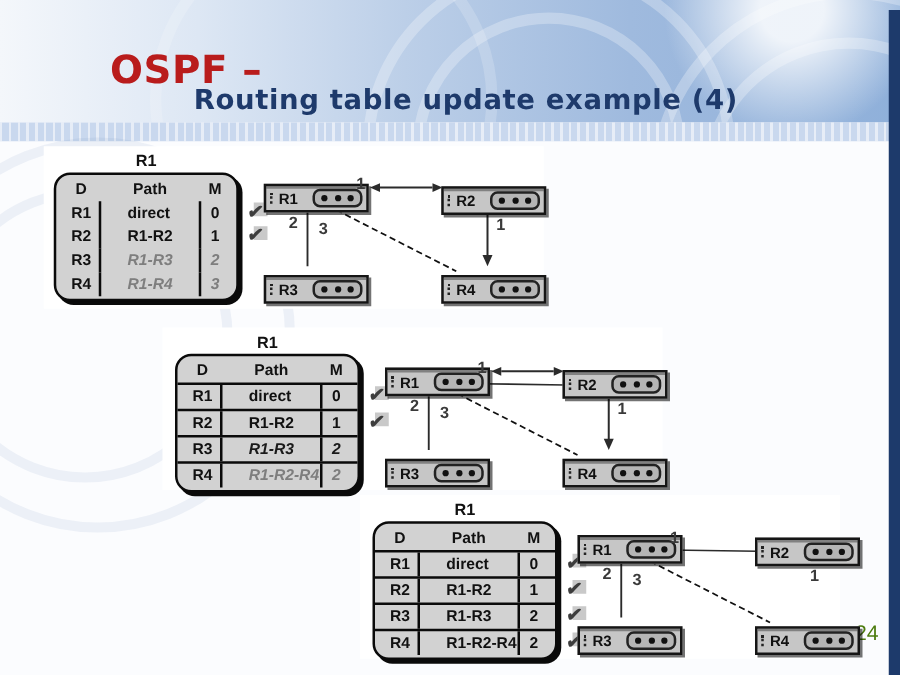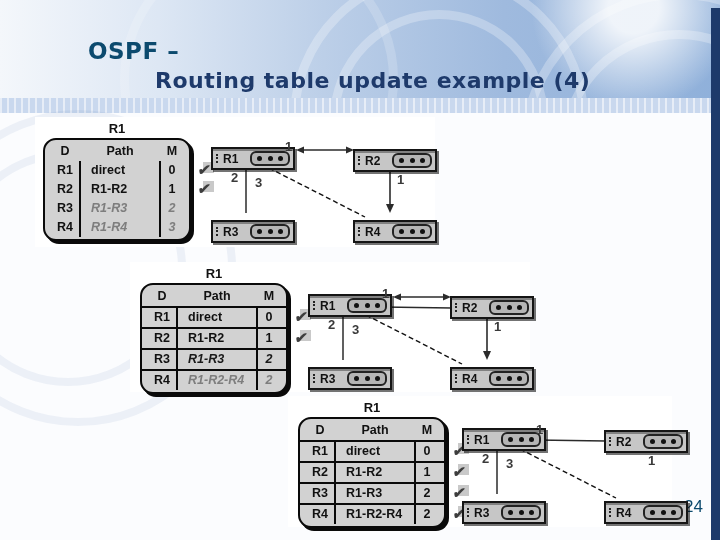--- a/index.html
+++ b/index.html
@@ -16,36 +16,36 @@
       linear-gradient(90deg,#f4f7fb 0%,#dde7f4 22%,#bccfe8 45%,#9fbade 70%,#8fb0da 100%);
   }
   .arc{position:absolute;border-radius:50%;border:9px solid rgba(255,255,255,0.28);}
   .carc{position:absolute;border-radius:50%;border:8px solid rgba(110,140,190,0.10);}
   .strip{
     position:absolute;left:0;top:98px;width:720px;height:15px;
     background:repeating-linear-gradient(90deg,rgba(255,255,255,0.55) 0 2px,rgba(255,255,255,0) 2px 7px),#c9d8ee;
   }
   .navybar{position:absolute;right:0;top:8px;width:9px;height:532px;background:#1d3a6b;}
   .title1{position:absolute;left:88px;top:38px;font-family:"DejaVu Sans",sans-serif;
-    font-weight:bold;font-size:23px;color:#0c4a6e;letter-spacing:0.5px;}
+    font-weight:bold;font-size:31px;color:#b91c1c;letter-spacing:0.5px;}
   .title2{position:absolute;left:155px;top:68px;font-family:"DejaVu Sans",sans-serif;
     font-weight:bold;font-size:22px;color:#1e3a6b;letter-spacing:0.5px;}
-  .pagenum{position:absolute;left:684px;top:497px;font-size:17px;color:#0c4a6e;text-align:right;}
+  .pagenum{position:absolute;left:684px;top:497px;font-size:17px;color:#4d7c0f;text-align:right;}
   
   .panel{position:absolute;background:#ffffff;}
   
   .rtwrap{position:absolute;width:148px;}
   .rt-title{text-align:center;font-weight:bold;font-size:13px;color:#111;margin-bottom:2px;}
   .rt{background:#d2d2d2;border:2px solid #0a0a0a;border-radius:13px;
       box-shadow:3px 3px 0 #0a0a0a;padding:2px 0;}
   .row{display:flex;align-items:stretch;height:19px;position:relative;
        font-weight:bold;font-size:12.5px;color:#111;padding:0 6px;}
   .row span{line-height:19px;display:block;}
   .c-d{width:28px;text-align:center;}
-  .c-path{flex:1;padding-left:10px;}
+  .c-path{flex:1;padding-left:21px;}
   .c-m{width:22px;text-align:center;}
   .body-row .c-d{border-right:2px solid #0a0a0a;}
   .body-row .c-m{border-left:2px solid #0a0a0a;}
   .grid .row + .row{border-top:2px solid #0a0a0a;}
   .tentative{font-style:italic;color:#7e7e7e;}
   .updated{font-style:italic;color:#1a1a1a;}
   
   .check{position:absolute;right:-26px;top:1px;width:17px;height:17px;}
   .check-bg{position:absolute;left:5px;top:0;width:11px;height:11px;background:#c9c9c9;}
   .check-glyph{position:absolute;left:0;top:-2px;font-size:15px;font-style:normal;

